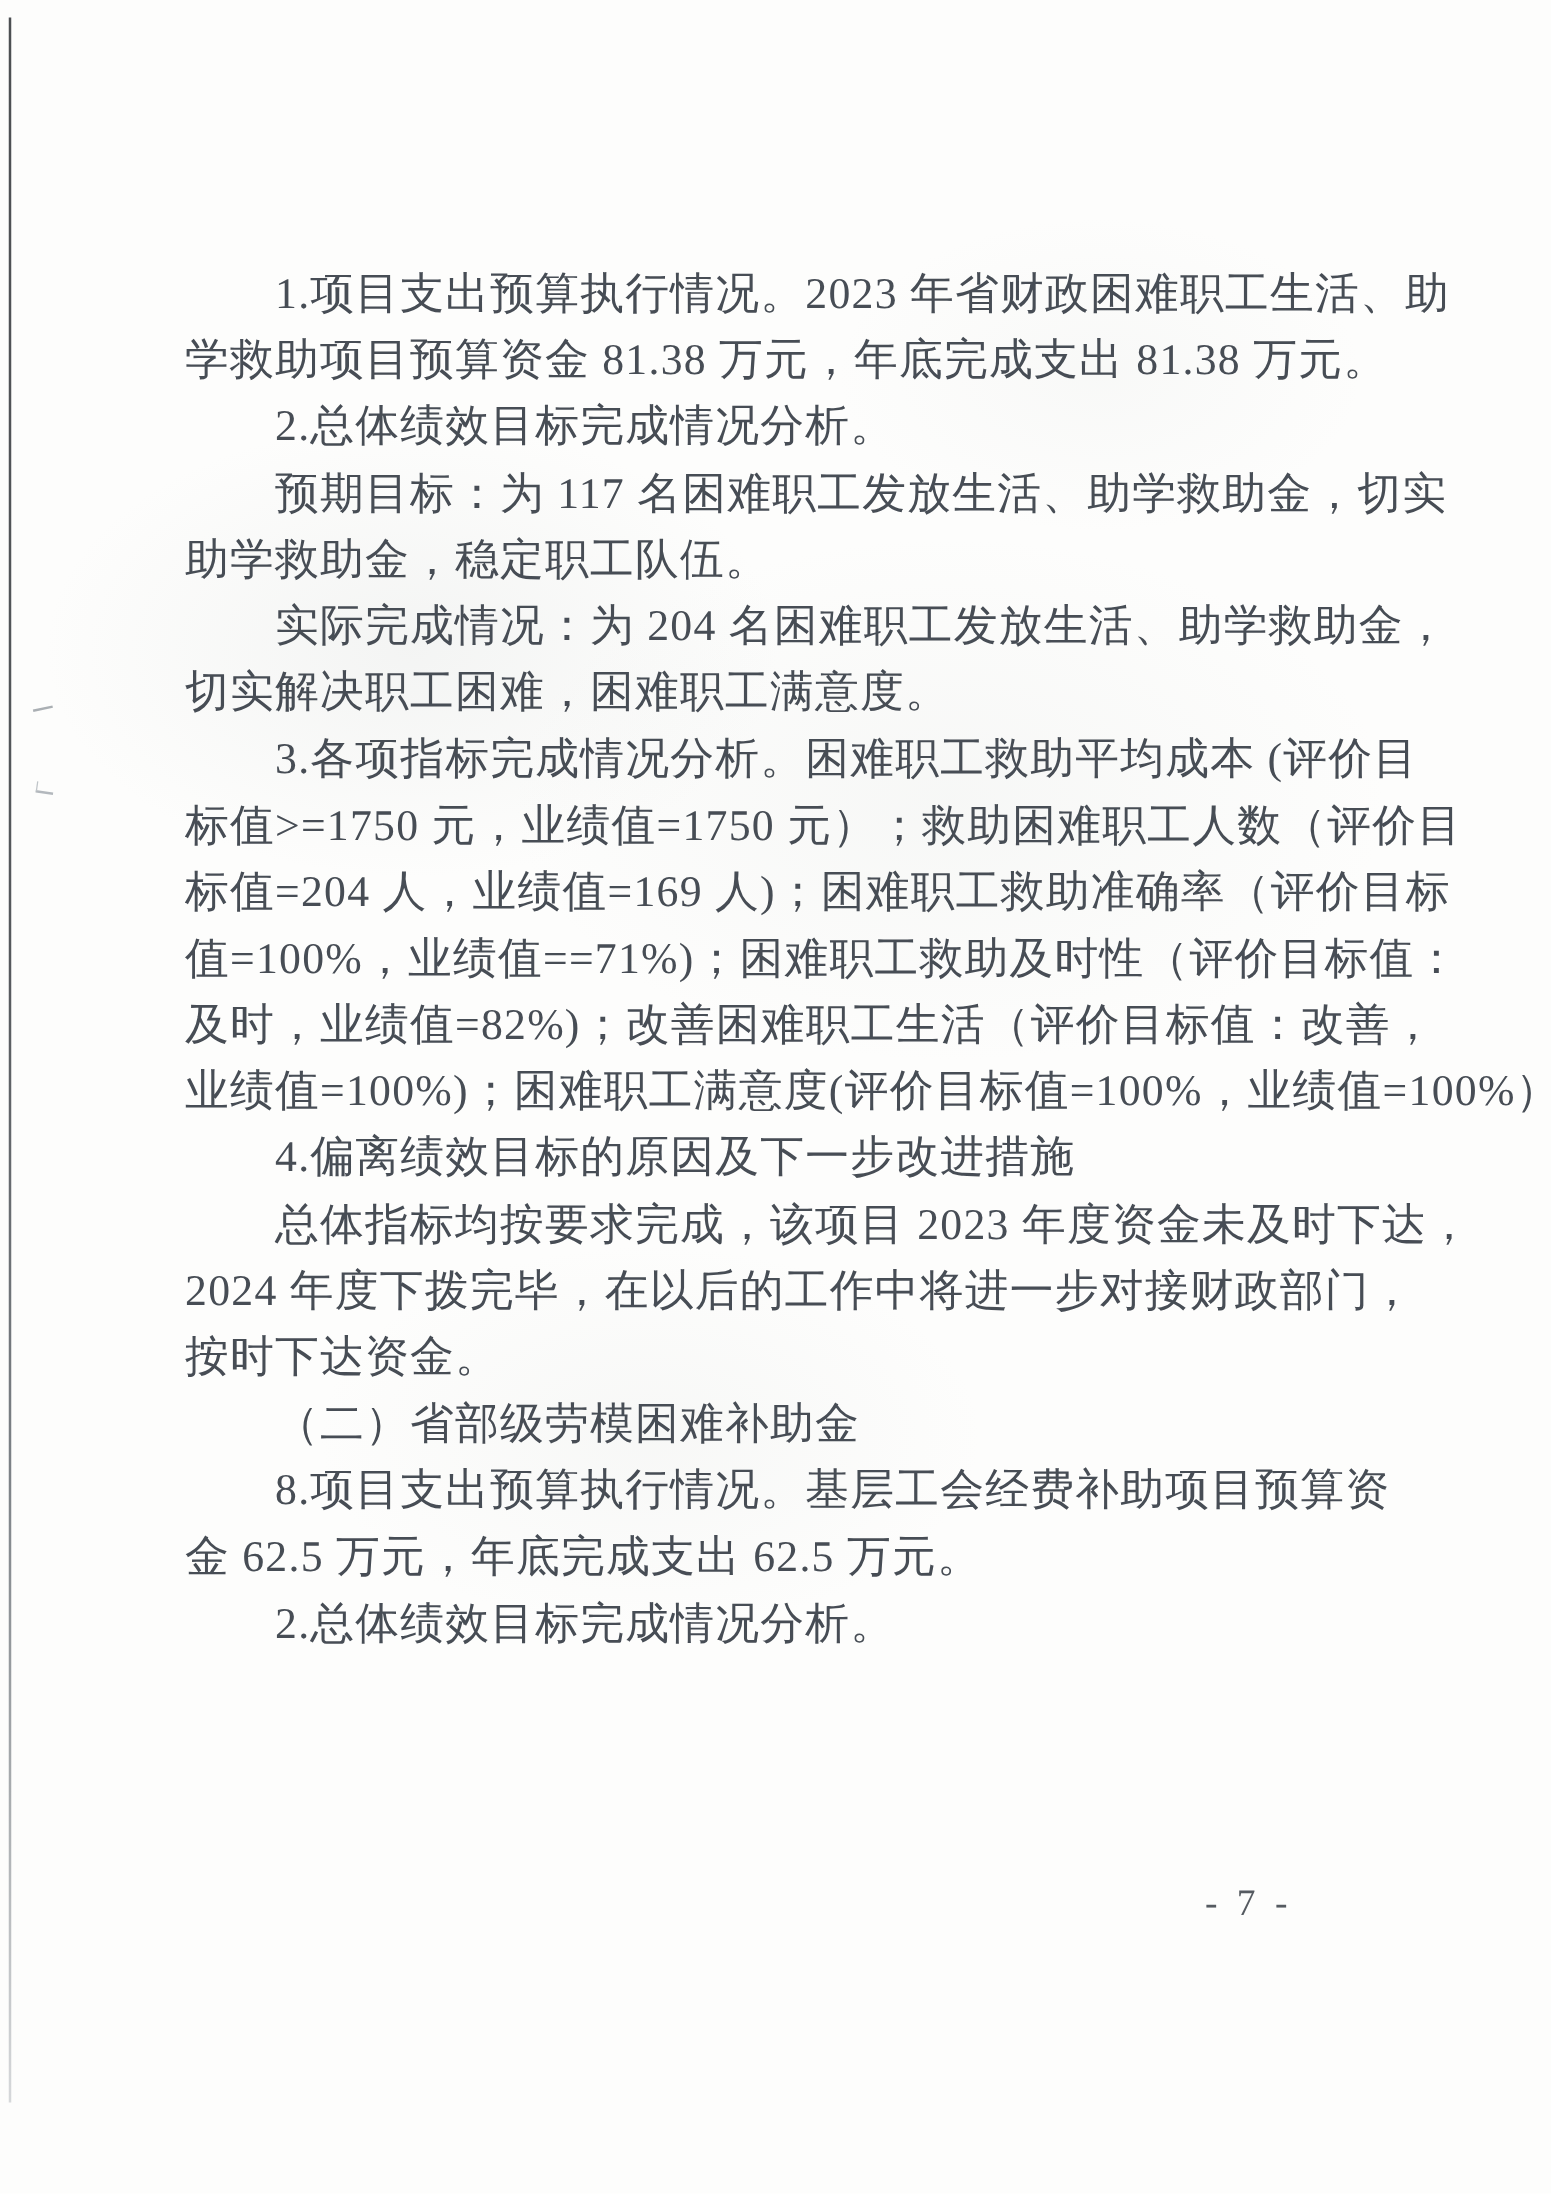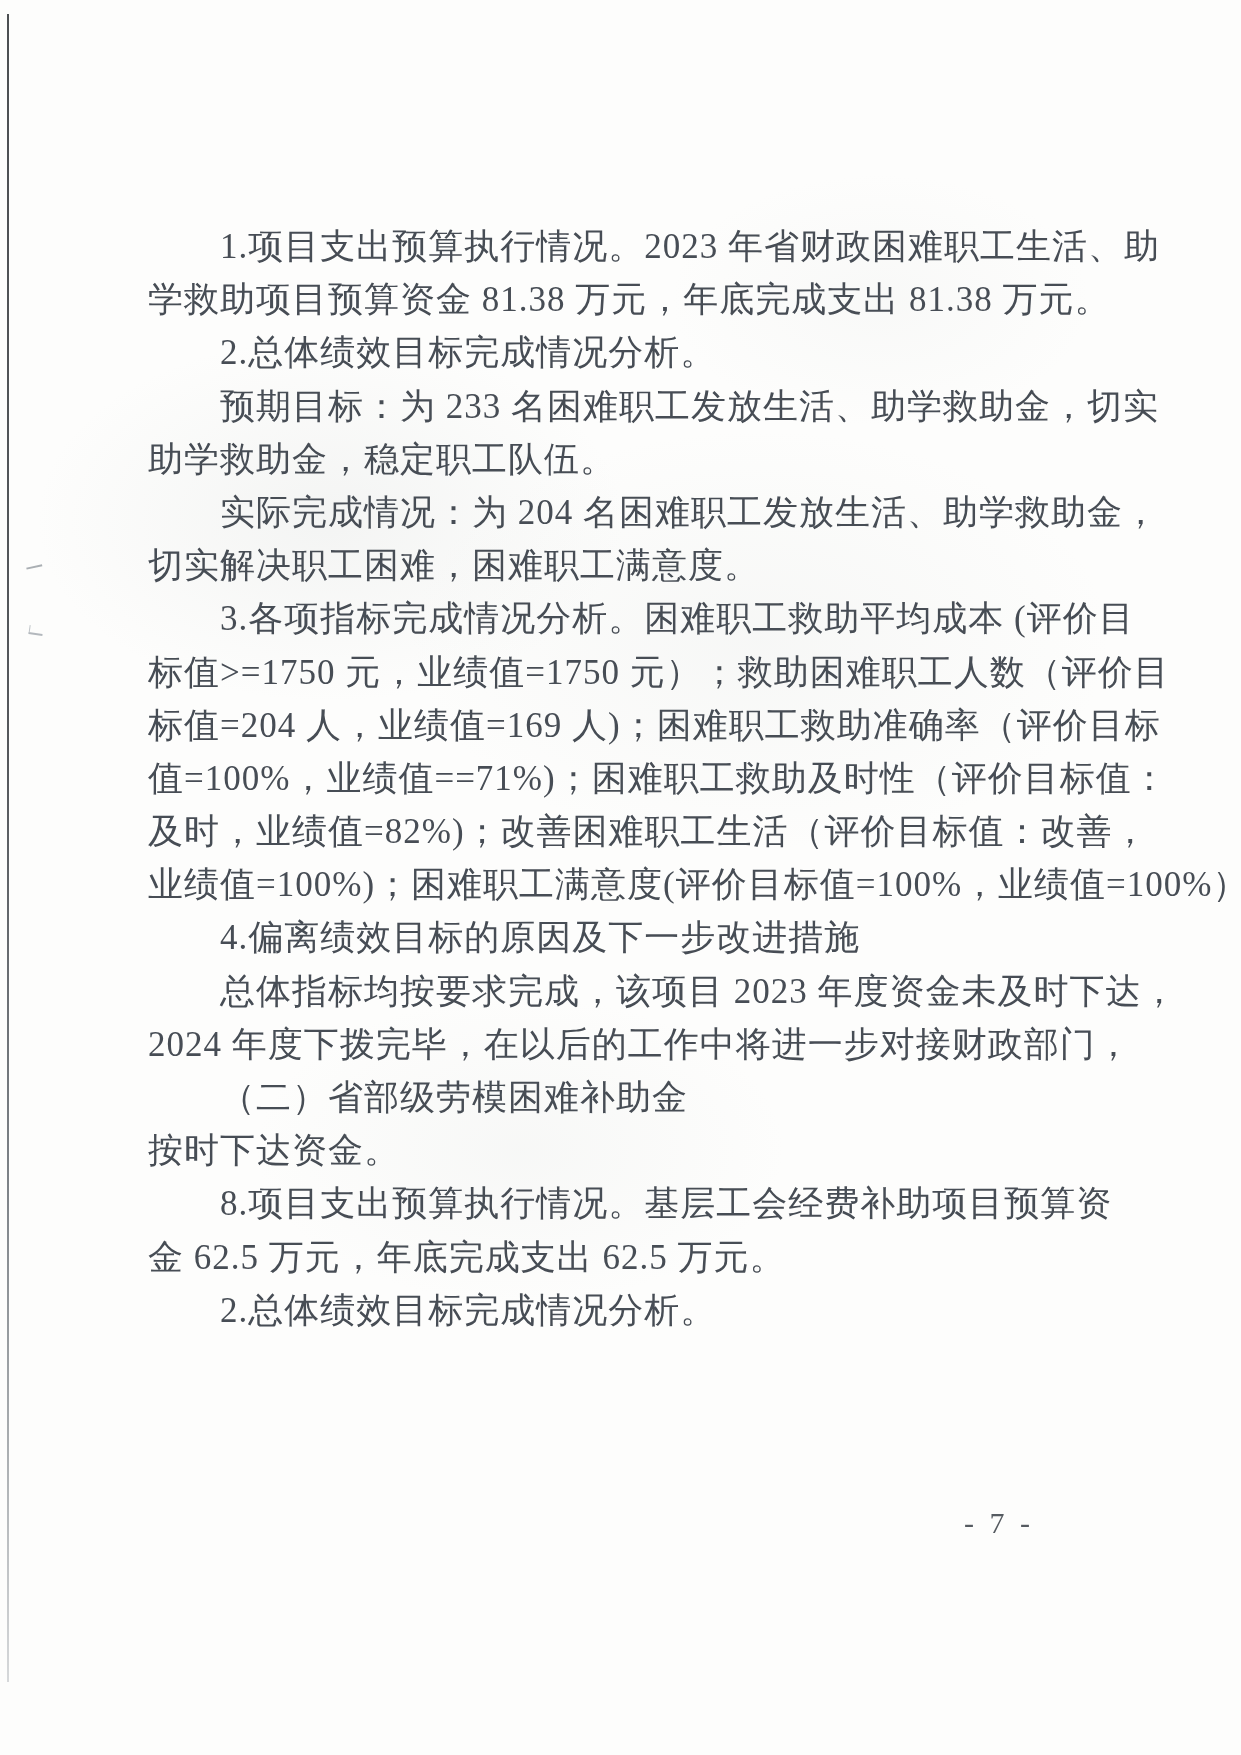--- a/index.html
+++ b/index.html
@@ -51,21 +51,20 @@
     border-left: 1px solid #a6adb3;
     transform: rotate(8deg);
     opacity: 0.7;
   }
   .content {
     position: absolute;
     left: 148px;
     top: 208px;
     width: 892px;
     color: #474d55;
-    margin-top: 12px;
   }
   .line {
     font-size: 35px;
     line-height: 53.2px;
     height: 53.2px;
     white-space: nowrap;
     letter-spacing: 1px;
     text-align: left;
   }
   .line.indent {
@@ -88,34 +87,34 @@
 
 <div class="page">
   <div class="edge-line"></div>
   <div class="artifact a1"></div>
   <div class="artifact a2"></div>
 
   <div class="content">
     <div class="line indent">1.项目支出预算执行情况。2023 年省财政困难职工生活、助</div>
     <div class="line">学救助项目预算资金 81.38 万元，年底完成支出 81.38 万元。</div>
     <div class="line indent">2.总体绩效目标完成情况分析。</div>
-    <div class="line indent">预期目标：为 233 名困难职工发放生活、助学救助金，切实</div>
+    <div class="line indent">预期目标：为 117 名困难职工发放生活、助学救助金，切实</div>
     <div class="line">助学救助金，稳定职工队伍。</div>
     <div class="line indent">实际完成情况：为 204 名困难职工发放生活、助学救助金，</div>
     <div class="line">切实解决职工困难，困难职工满意度。</div>
     <div class="line indent">3.各项指标完成情况分析。困难职工救助平均成本 (评价目</div>
     <div class="line">标值&gt;=1750 元，业绩值=1750 元）；救助困难职工人数（评价目</div>
     <div class="line">标值=204 人，业绩值=169 人)；困难职工救助准确率（评价目标</div>
     <div class="line">值=100%，业绩值==71%)；困难职工救助及时性（评价目标值：</div>
     <div class="line">及时，业绩值=82%)；改善困难职工生活（评价目标值：改善，</div>
     <div class="line">业绩值=100%)；困难职工满意度(评价目标值=100%，业绩值=100%）</div>
     <div class="line indent">4.偏离绩效目标的原因及下一步改进措施</div>
     <div class="line indent">总体指标均按要求完成，该项目 2023 年度资金未及时下达，</div>
     <div class="line">2024 年度下拨完毕，在以后的工作中将进一步对接财政部门，</div>
+    <div class="line">按时下达资金。</div>
     <div class="line indent">（二）省部级劳模困难补助金</div>
-    <div class="line">按时下达资金。</div>
     <div class="line indent">8.项目支出预算执行情况。基层工会经费补助项目预算资</div>
     <div class="line">金 62.5 万元，年底完成支出 62.5 万元。</div>
     <div class="line indent">2.总体绩效目标完成情况分析。</div>
   </div>
 
   <div class="page-number">- 7 -</div>
 </div>
 
 </body></html>

